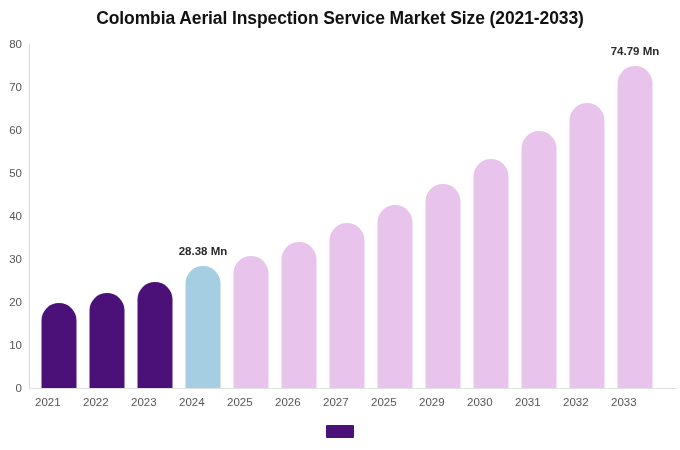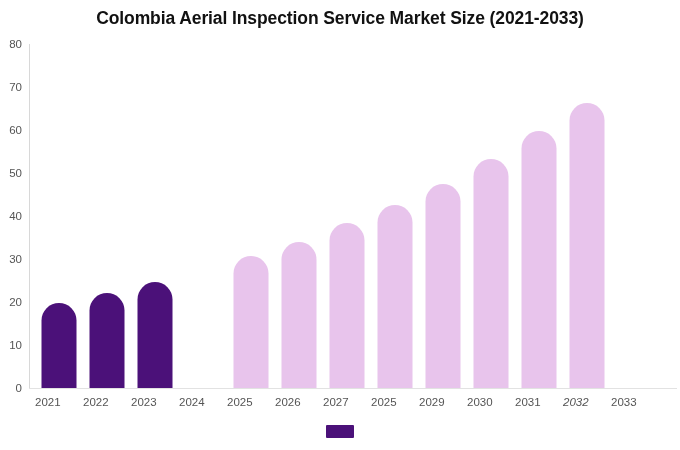--- a/index.html
+++ b/index.html
@@ -129,20 +129,24 @@
       <div class="y-tick" style="top: 0px;">80</div>
       <div class="bar-slot" style="left: 6px;">
         <div class="bar" style="height: 84.71px; background: rgb(75, 17, 121);"></div>
       </div>
       <div class="bar-slot" style="left: 54px;">
         <div class="bar" style="height: 95.03px; background: rgb(75, 17, 121);"></div>
       </div>
       <div class="bar-slot" style="left: 102px;">
         <div class="bar" style="height: 106.21px; background: rgb(75, 17, 121);"></div>
       </div>
+      <div class="bar-slot" style="left: 150px;">
+        <div class="bar" style="height: 122.034px; background: rgb(166, 206, 227);"></div>
+        <div class="bar-value-label" style="bottom: 131.034px;">28.38 Mn</div>
+      </div>
       <div class="bar-slot" style="left: 198px;">
         <div class="bar" style="height: 132.01px; background: rgb(232, 196, 236);"></div>
       </div>
       <div class="bar-slot" style="left: 246px;">
         <div class="bar" style="height: 146.2px; background: rgb(232, 196, 236);"></div>
       </div>
       <div class="bar-slot" style="left: 294px;">
         <div class="bar" style="height: 164.69px; background: rgb(232, 196, 236);"></div>
       </div>
       <div class="bar-slot" style="left: 342px;">
@@ -153,32 +157,36 @@
       </div>
       <div class="bar-slot" style="left: 438px;">
         <div class="bar" style="height: 228.76px; background: rgb(232, 196, 236);"></div>
       </div>
       <div class="bar-slot" style="left: 486px;">
         <div class="bar" style="height: 256.71px; background: rgb(232, 196, 236);"></div>
       </div>
       <div class="bar-slot" style="left: 534px;">
         <div class="bar" style="height: 285.09px; background: rgb(232, 196, 236);"></div>
       </div>
+      <div class="bar-slot" style="left: 582px;">
+        <div class="bar" style="height: 321.597px; background: rgb(232, 196, 236);"></div>
+        <div class="bar-value-label" style="bottom: 330.597px;">74.79 Mn</div>
+      </div>
     </div>
 
   <div id="legend">
     <span id="legend-swatch" style="background: rgb(75, 17, 121);"></span>
   </div>
 
 <div class="x-label" style="left: 35px;">2021</div>
     <div class="x-label" style="left: 83px;">2022</div>
     <div class="x-label" style="left: 131px;">2023</div>
     <div class="x-label" style="left: 179px;">2024</div>
     <div class="x-label" style="left: 227px;">2025</div>
     <div class="x-label" style="left: 275px;">2026</div>
     <div class="x-label" style="left: 323px;">2027</div>
     <div class="x-label" style="left: 371px;">2025</div>
     <div class="x-label" style="left: 419px;">2029</div>
     <div class="x-label" style="left: 467px;">2030</div>
     <div class="x-label" style="left: 515px;">2031</div>
-    <div class="x-label" style="left: 563px; font-style: italic;">2032</div>
+    <div class="x-label" style="left: 563px;">2032</div>
     <div class="x-label" style="left: 611px;">2033</div>
   </div>
 
 </body></html>

